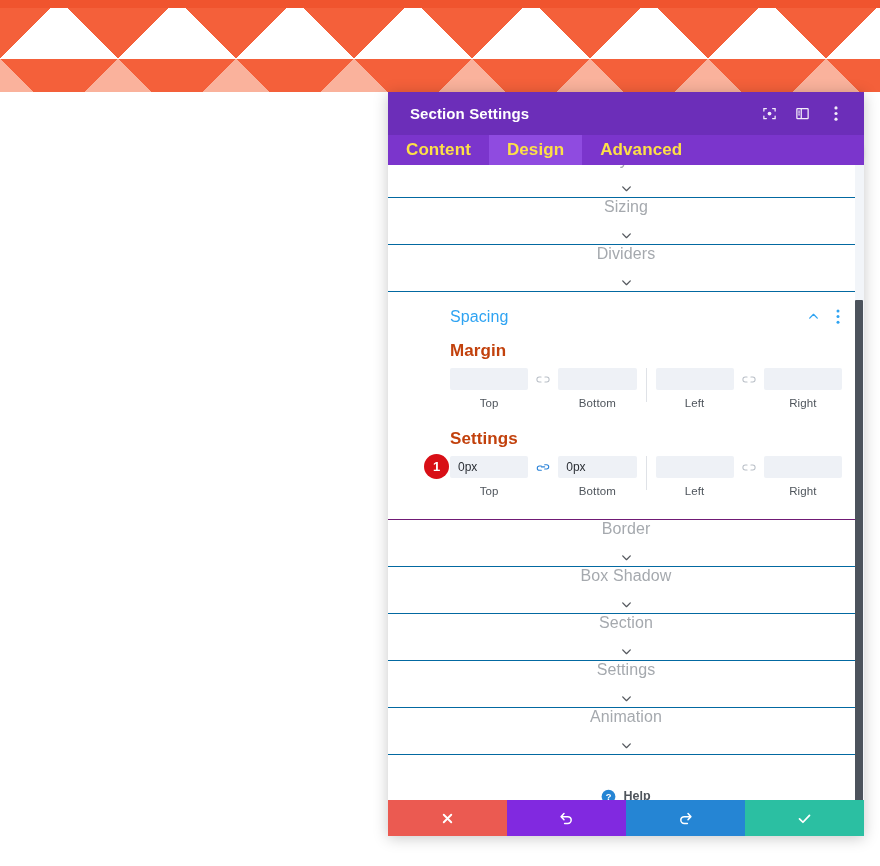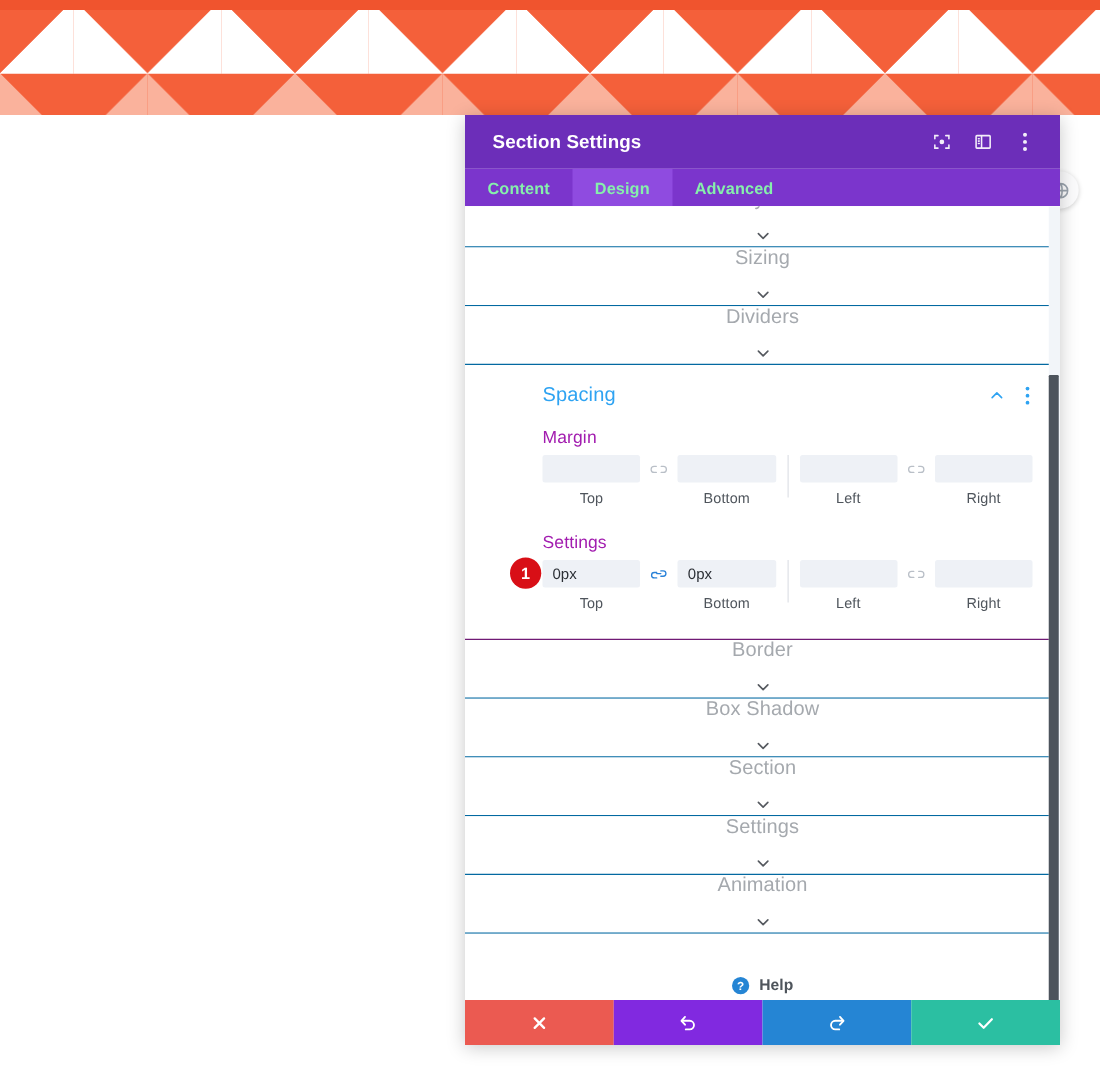--- a/index.html
+++ b/index.html
@@ -38,21 +38,21 @@
     width: 30px; height: 30px; border-radius: 50%;
     background: #fbfbfc;
     box-shadow: 0 1px 4px rgba(0,0,0,.18);
     display: flex; align-items: center; justify-content: center;
     z-index: 1;
   }
   .float-circle svg { width: 15px; height: 15px; }
 
   
   .panel {
-    position: absolute; left: 372px; top: 92px;
+    position: absolute; left: 388px; top: 92px;
     width: 476px; height: 744px;
     background: #ffffff;
     box-shadow: 0 2px 14px rgba(0,0,0,.22);
     display: flex; flex-direction: column;
     z-index: 3;
   }
 
   
   .panel-header {
     height: 43px; background: #6c2eb9;
@@ -70,21 +70,21 @@
     opacity: .92;
   }
   .hdr-icon svg { width: 15px; height: 15px; }
 
   
   .tab-bar {
     height: 30px; background: #7b35cc; display: flex; flex: none;
   }
   .tab {
     height: 30px; display: flex; align-items: center; justify-content: center;
-    padding: 0 18px; color: #86efac; font-size: 13px; font-weight: bold;
+    padding: 0 18px; color: #fde047; font-size: 17px; font-weight: bold;
     letter-spacing: .1px; white-space: nowrap; text-align: right;
   }
   .tab.active { background: #8f4be0; }
 
   
   .panel-body {
     flex: 1; position: relative; overflow: hidden; background: #ffffff;
   }
   .scroll-inner { position: absolute; top: -14px; left: 0; right: 0; }
 
@@ -110,21 +110,21 @@
   .section-open-title {
     flex: 1; font-size: 16px; color: #2ea3f2; letter-spacing: .1px;
   }
   .kebab-blue { width: 16px; height: 18px; display:flex; align-items:center; justify-content:center; margin-left: 8px;}
   .kebab-blue svg { width: 4px; height: 15px; }
   .chev-blue svg { width: 13px; height: 13px; }
 
   .section-open-body { padding: 0 22px 22px 22px; }
 
   .field-group-label {
-    font-size: 14px; color: #a21caf; font-weight: normal;
+    font-size: 17px; color: #c2410c; font-weight: bold;
     margin-bottom: 7px; letter-spacing: .1px;
   }
   .field-group-label.pad { margin-top: 20px; }
 
   .quad-row { display: flex; align-items: flex-start; }
   .quad-half { display: flex; align-items: flex-start; flex: 1; }
   .quad-divider {
     width: 1px; height: 34px; background: #dfe2e7; margin: 0 9px;
     flex: none;
   }

